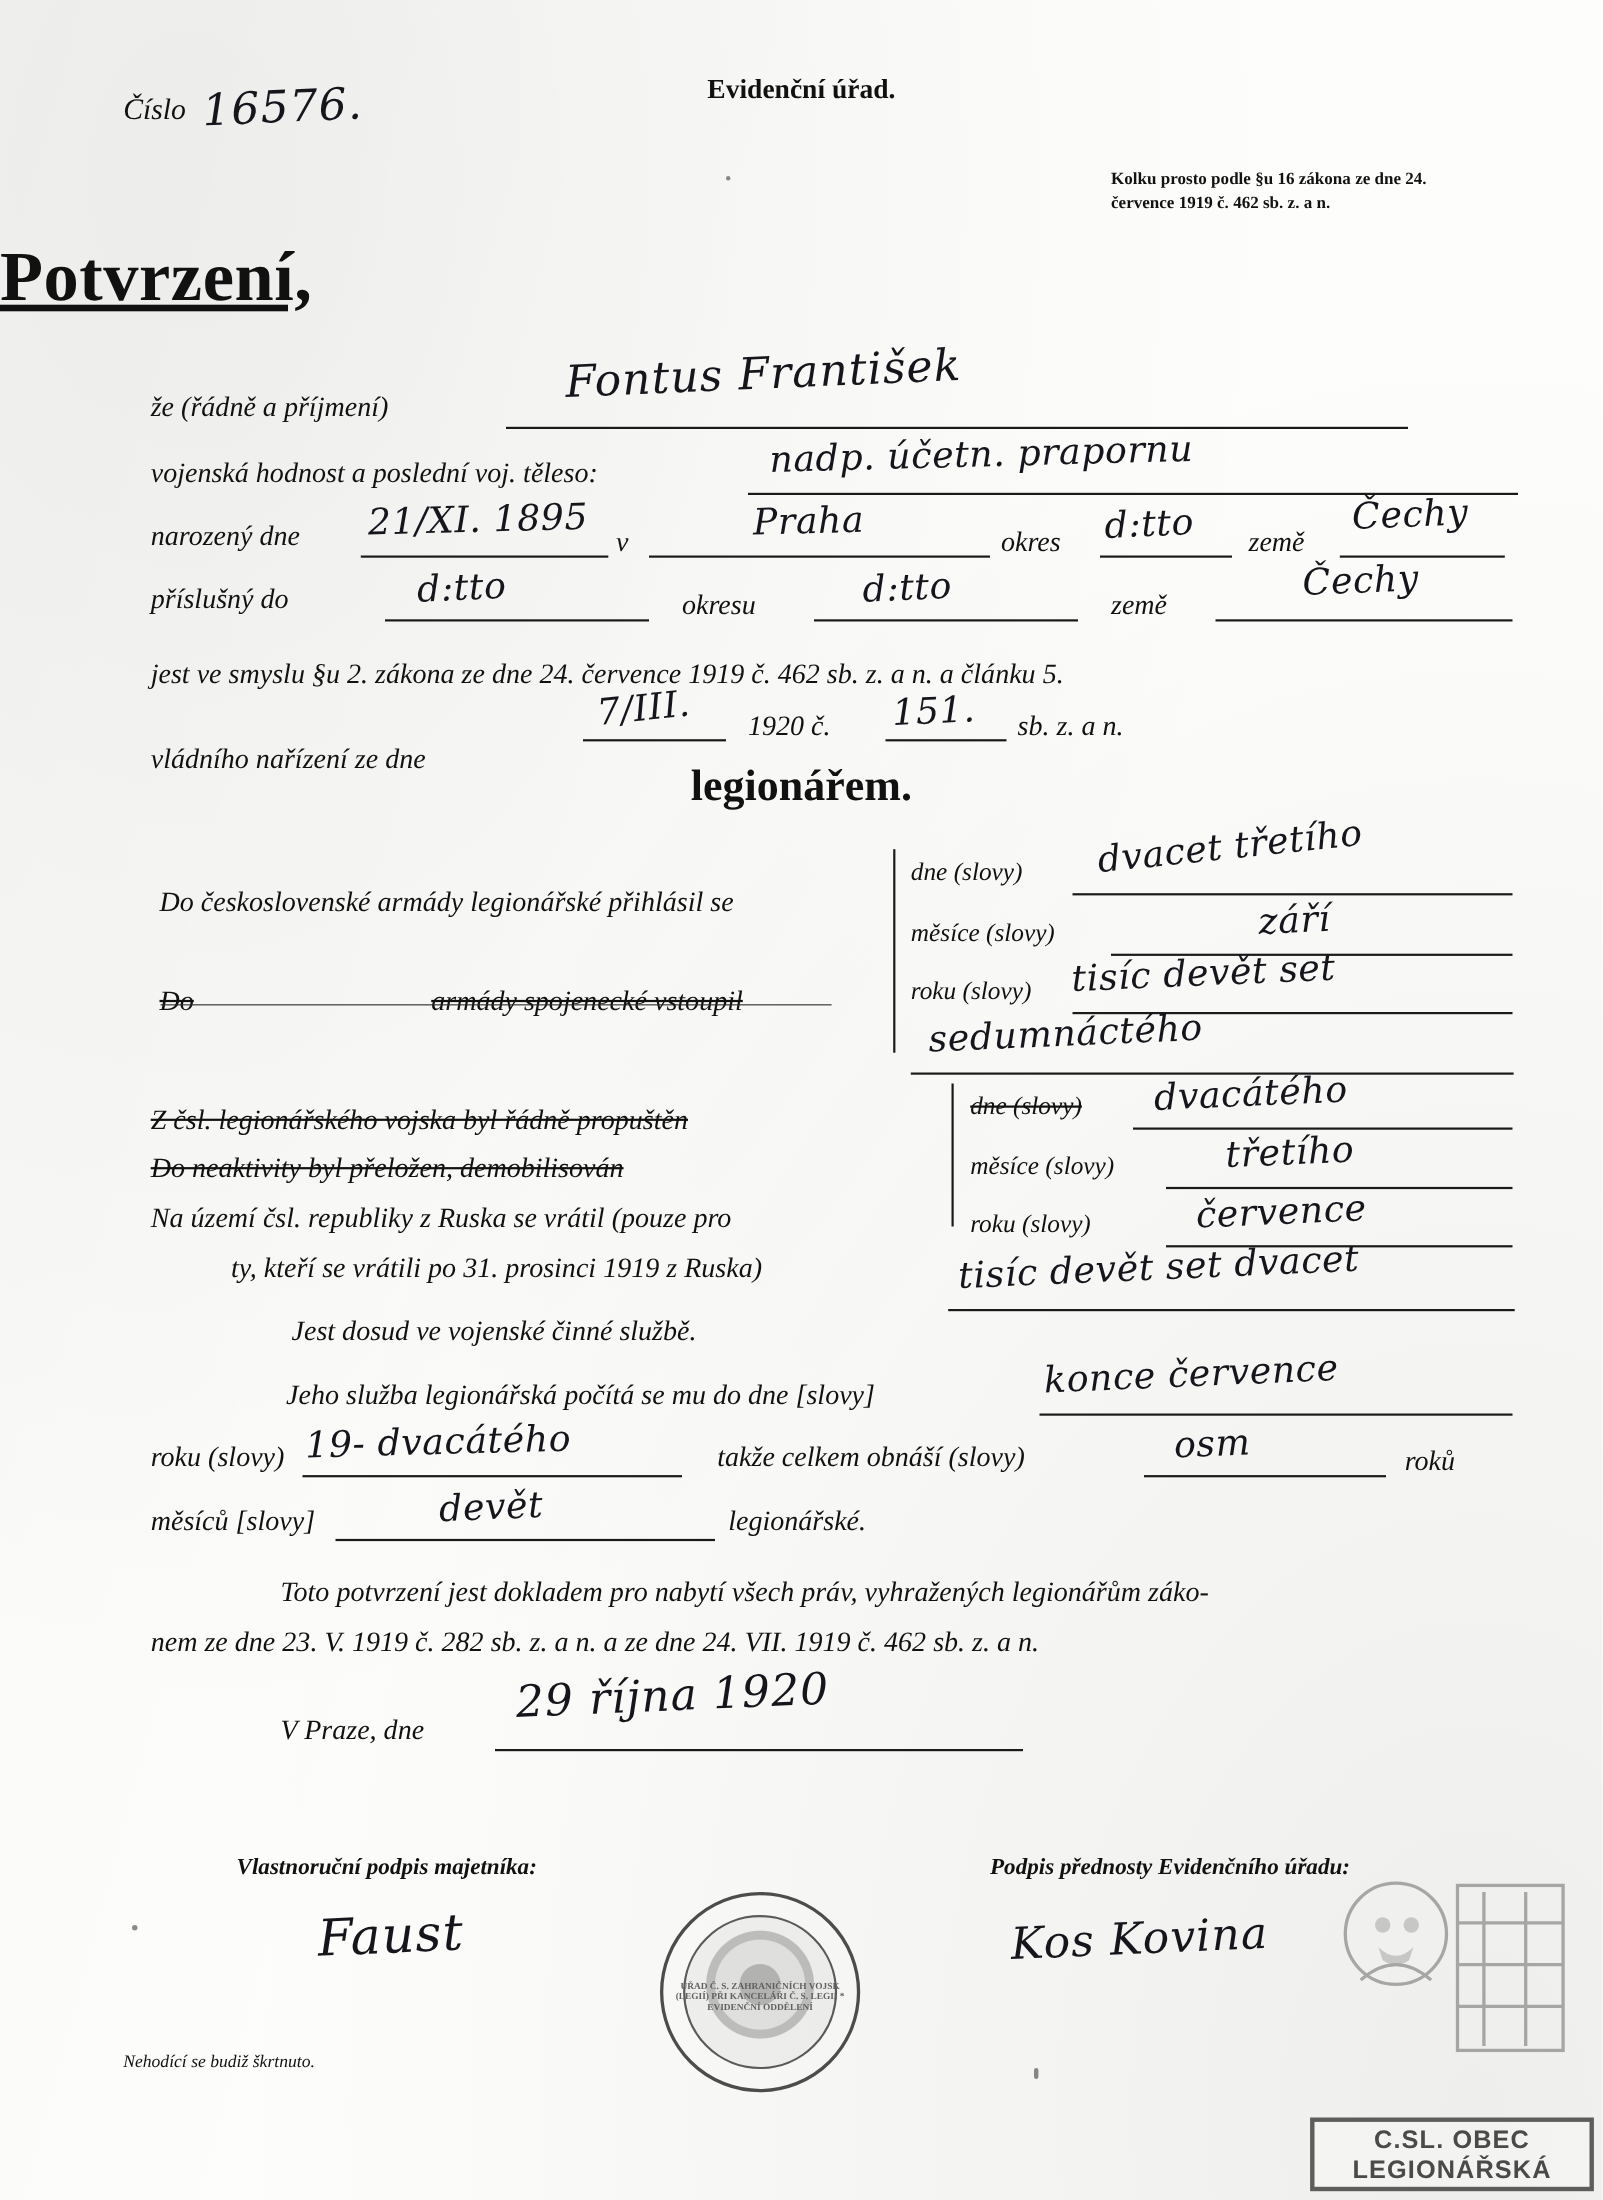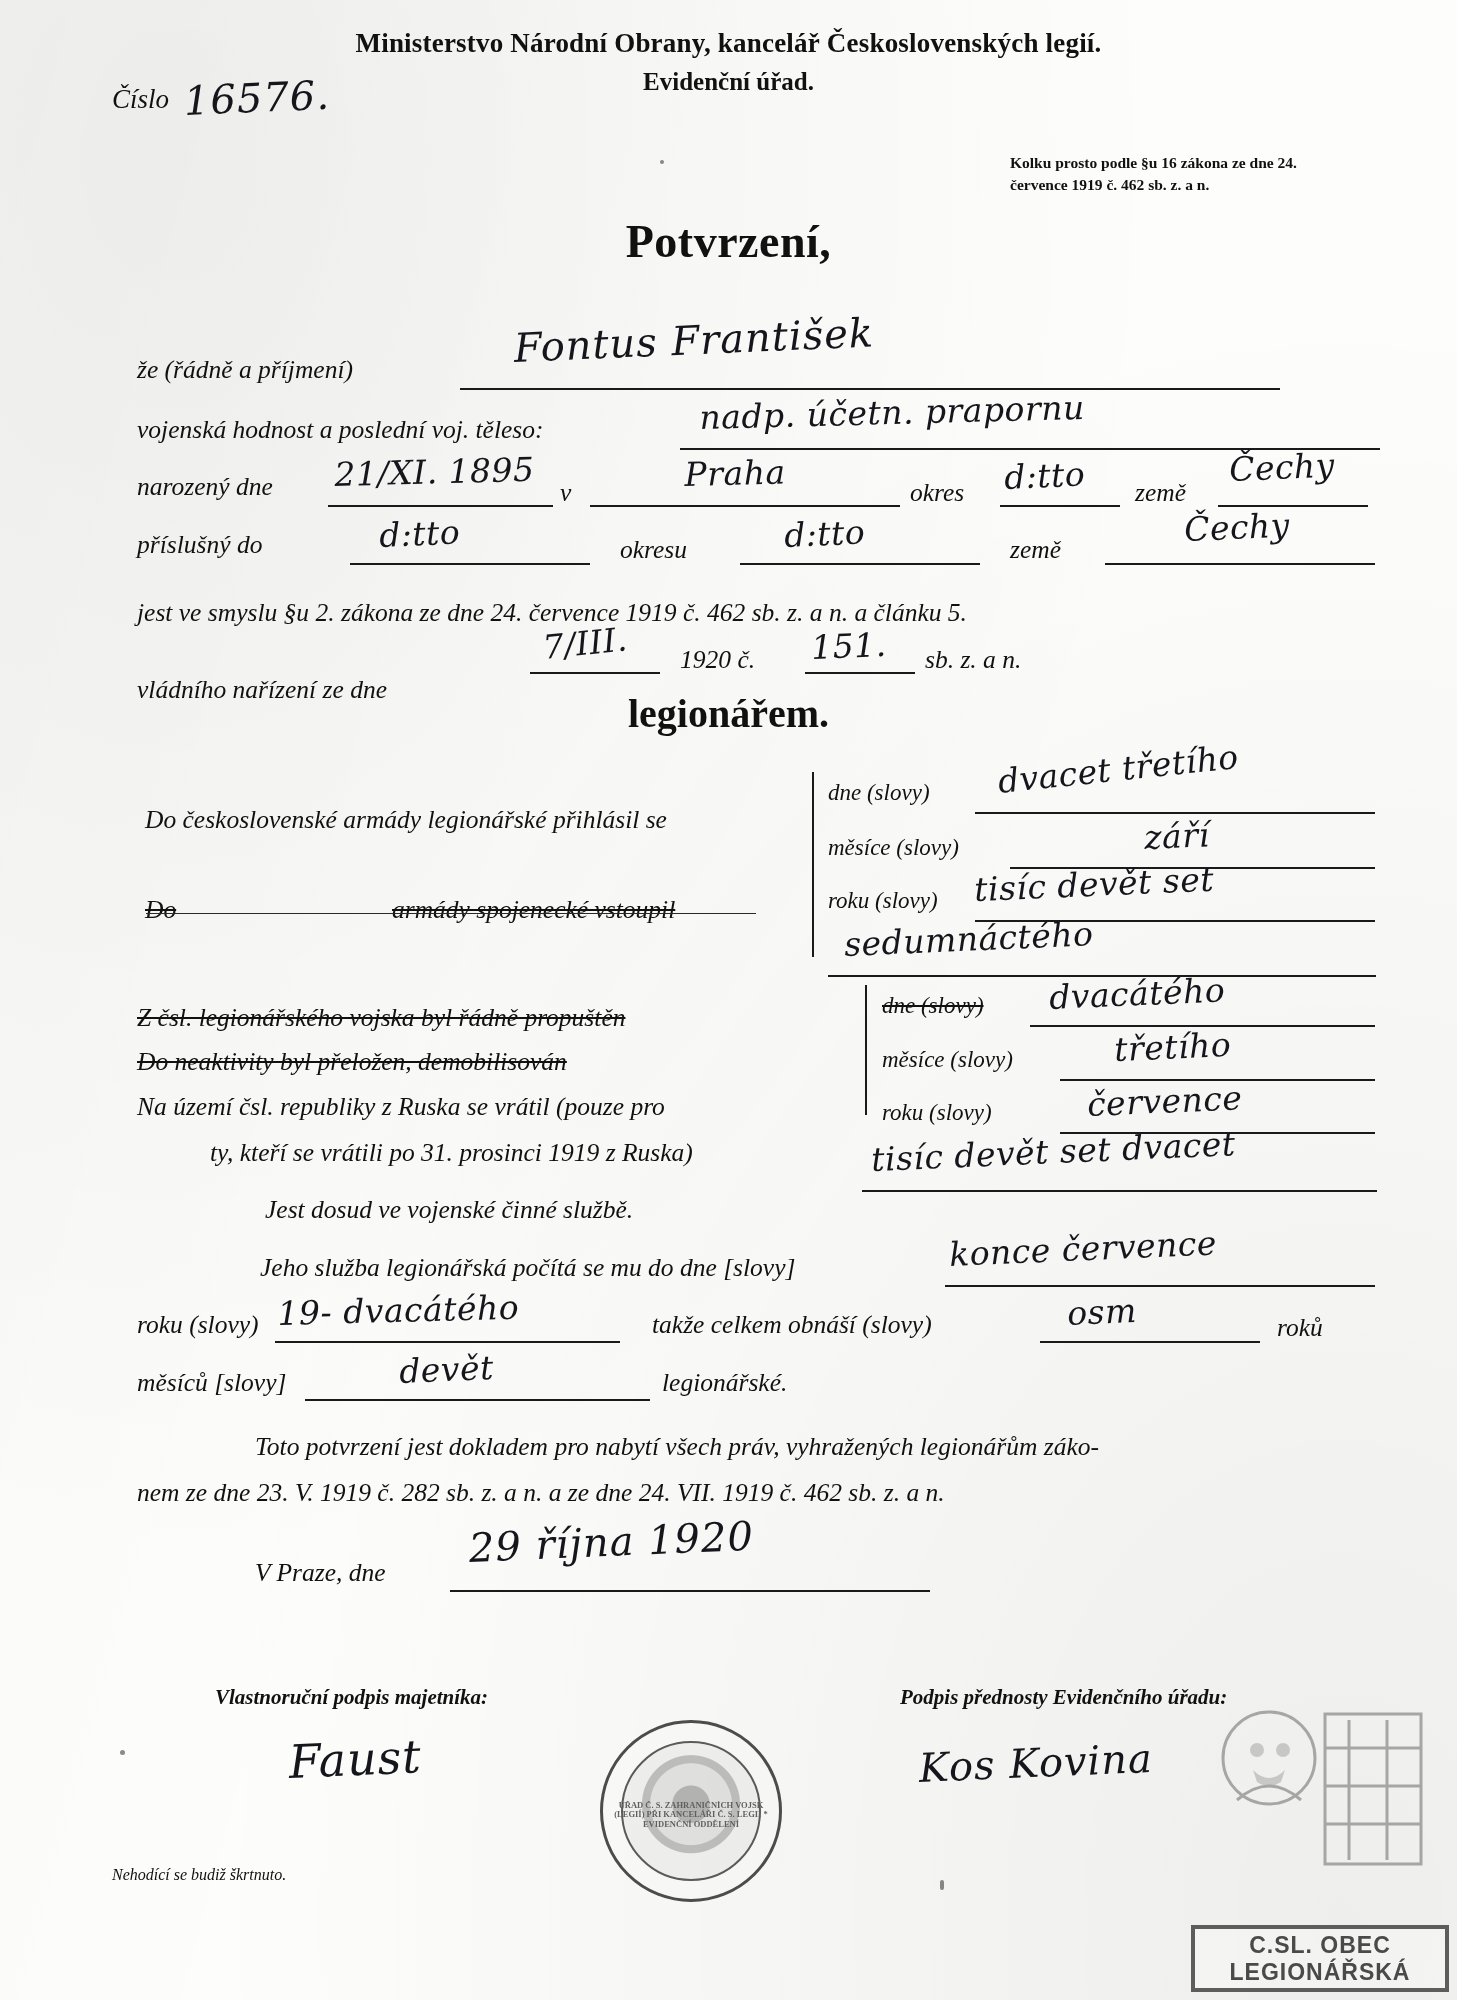--- a/index.html
+++ b/index.html
@@ -56,24 +56,24 @@
   .stamp-note {
     left: 1010px; top: 152px;
     font-size: 15.5px;
     font-weight: bold;
     line-height: 1.42;
     text-align: left;
     width: 340px;
   }
   .title-potvrzeni {
     left: 0; right: 0; top: 215px;
-    text-align: center;
-    font-size: 46px;
+    font-size: 64px;
     font-weight: bold;
     letter-spacing: 0.5px;
+    text-decoration: underline;
   }
   .title-legionarem {
     left: 0; right: 0; top: 690px;
     text-align: center;
     font-size: 40px;
     font-weight: bold;
   }
   .lbl {
     font-style: italic;
     font-size: 25.5px;
@@ -171,21 +171,20 @@
     font-weight: bold;
     white-space: nowrap;
   }
   .speck { position: absolute; background: #2b2b2b; border-radius: 50%; opacity:.55;}
 </style>
 </head>
 <body>
 
 <div class="page">
 
-  <div class="abs hdr-main">Ministerstvo Národní Obrany, kancelář Československých legií.</div>
   <div class="abs hdr-sub">Evidenční úřad.</div>
 
   <div class="abs cislo-label">Číslo</div>
   <div class="abs hw hw-lg tilt2" style="left:185px; top:78px;">16576.</div>
 
   <div class="abs stamp-note">Kolku prosto podle §u 16 zákona ze dne 24. července 1919 č. 462 sb. z. a n.</div>
 
   <div class="abs title-potvrzeni">Potvrzení,</div>
 
   <div class="abs lbl" style="left:137px; top:355px;">že (řádně a příjmení)</div>

